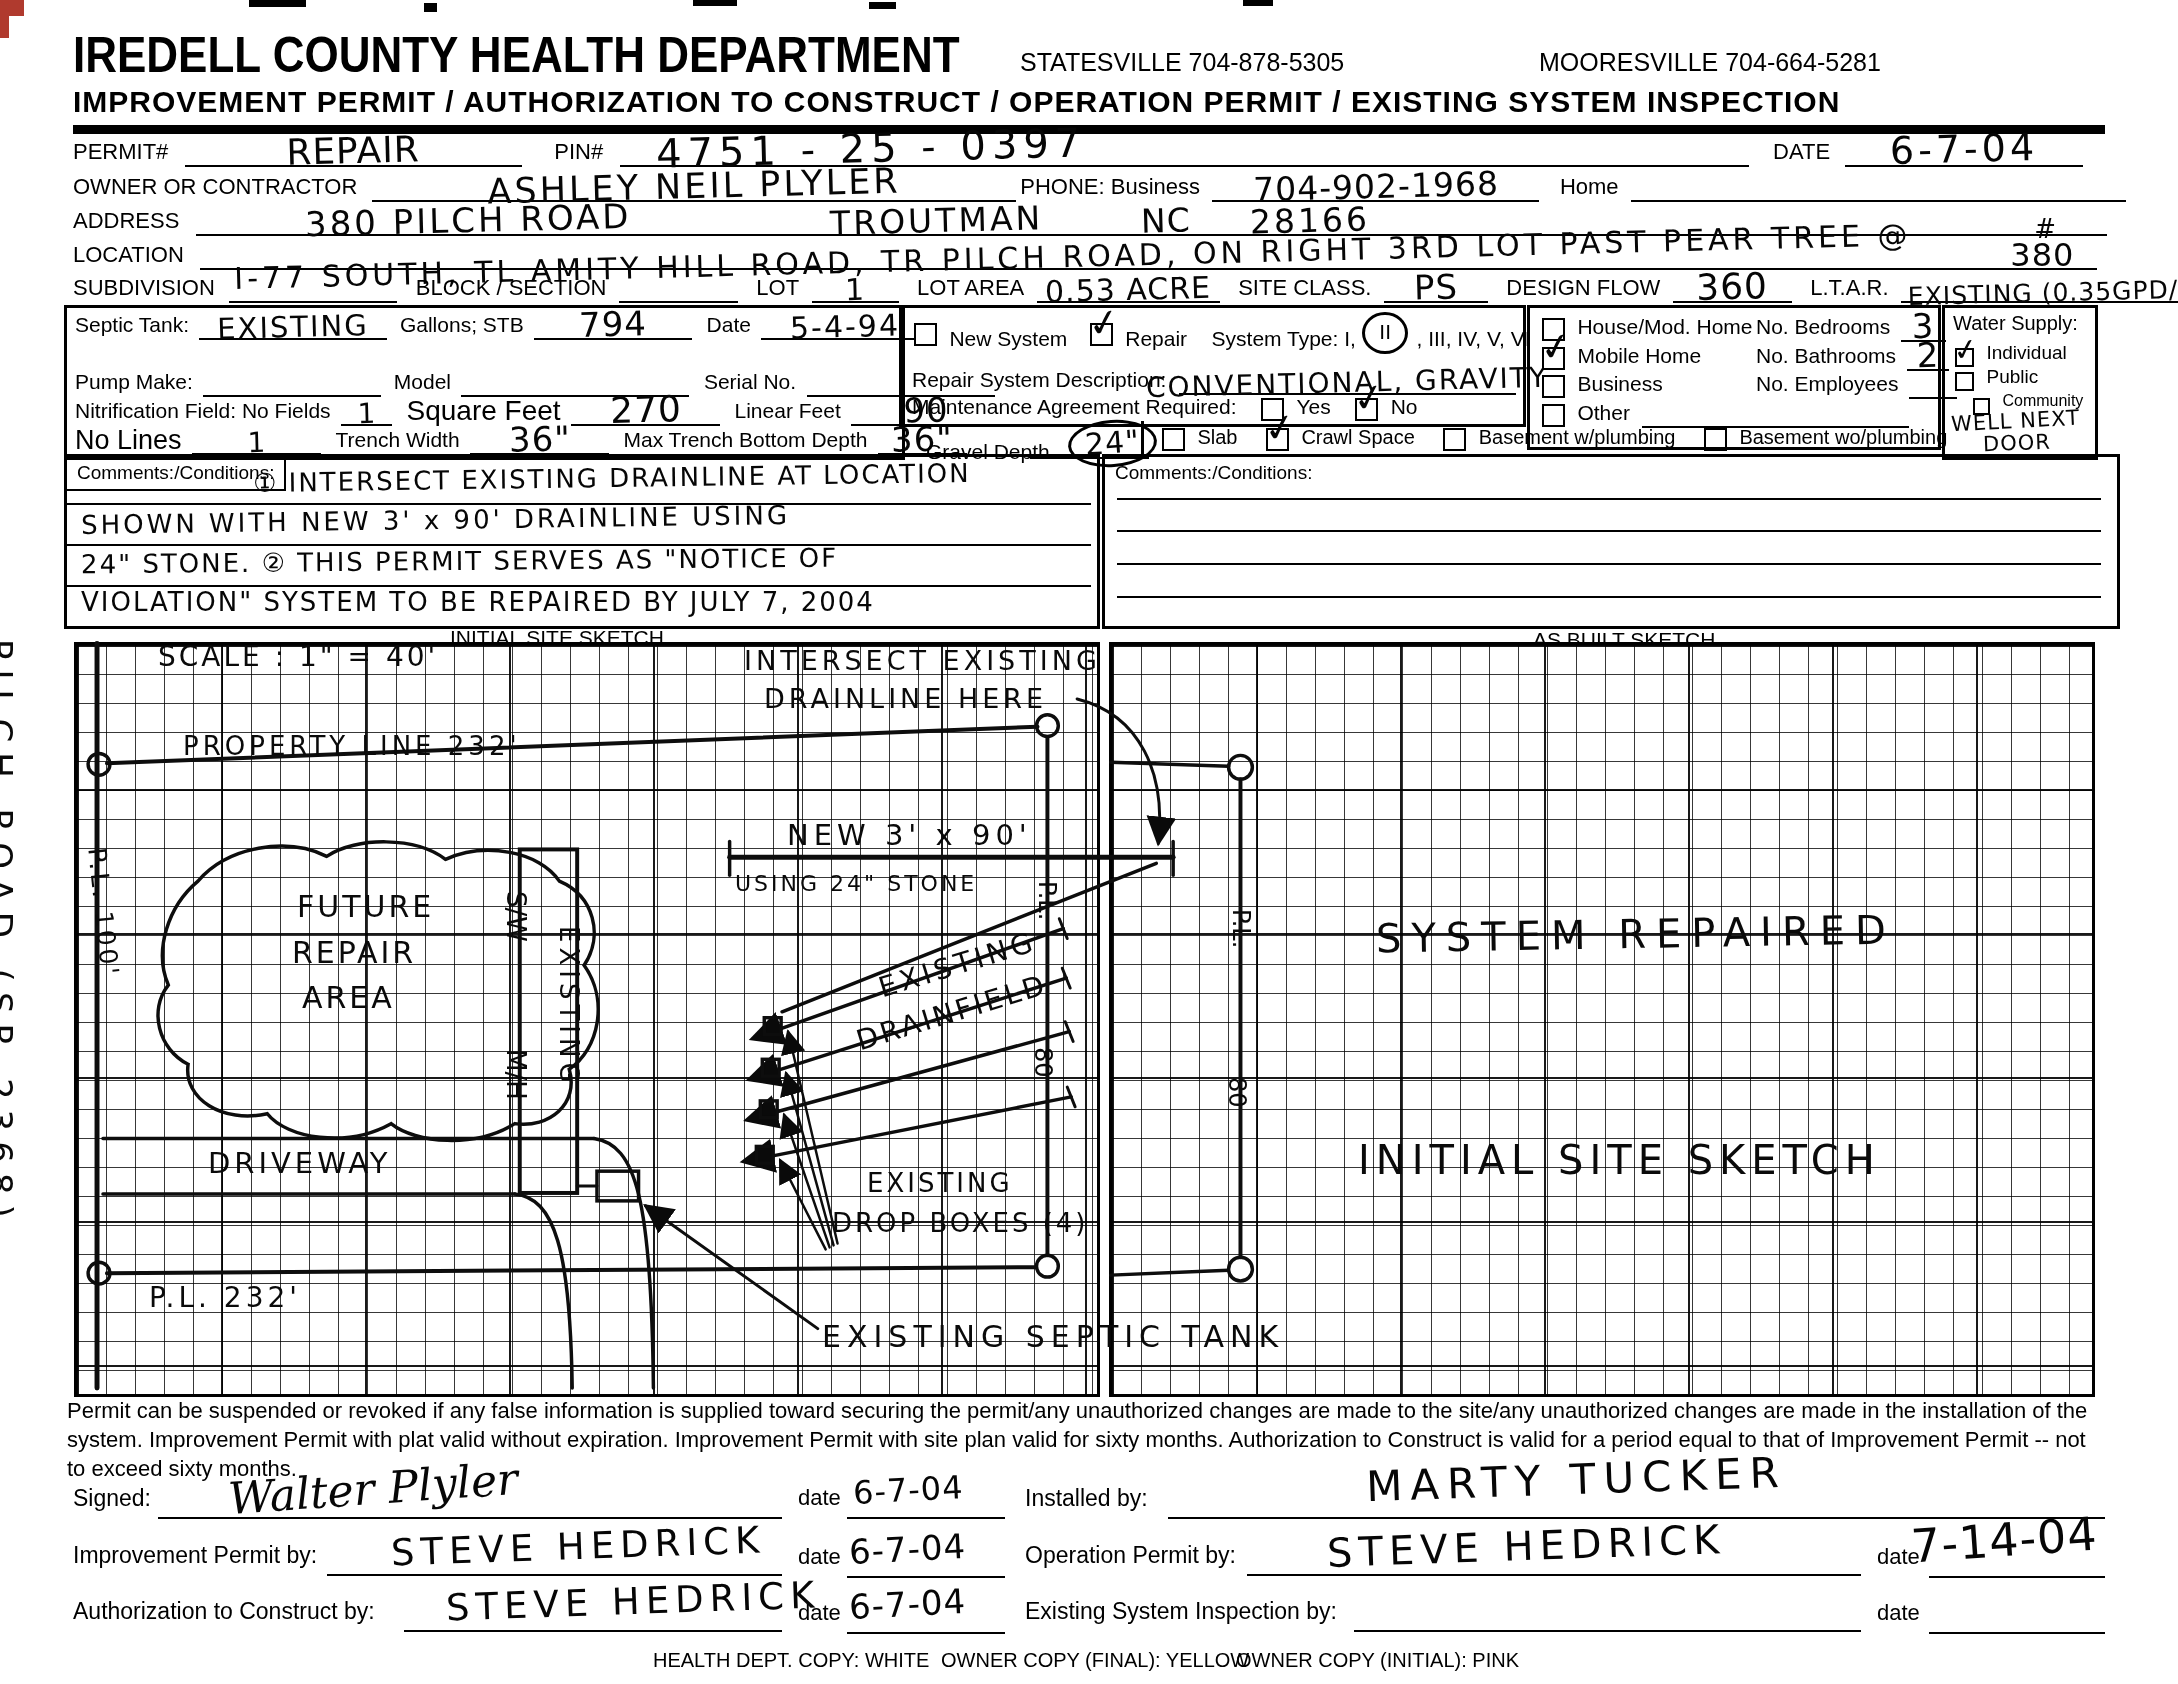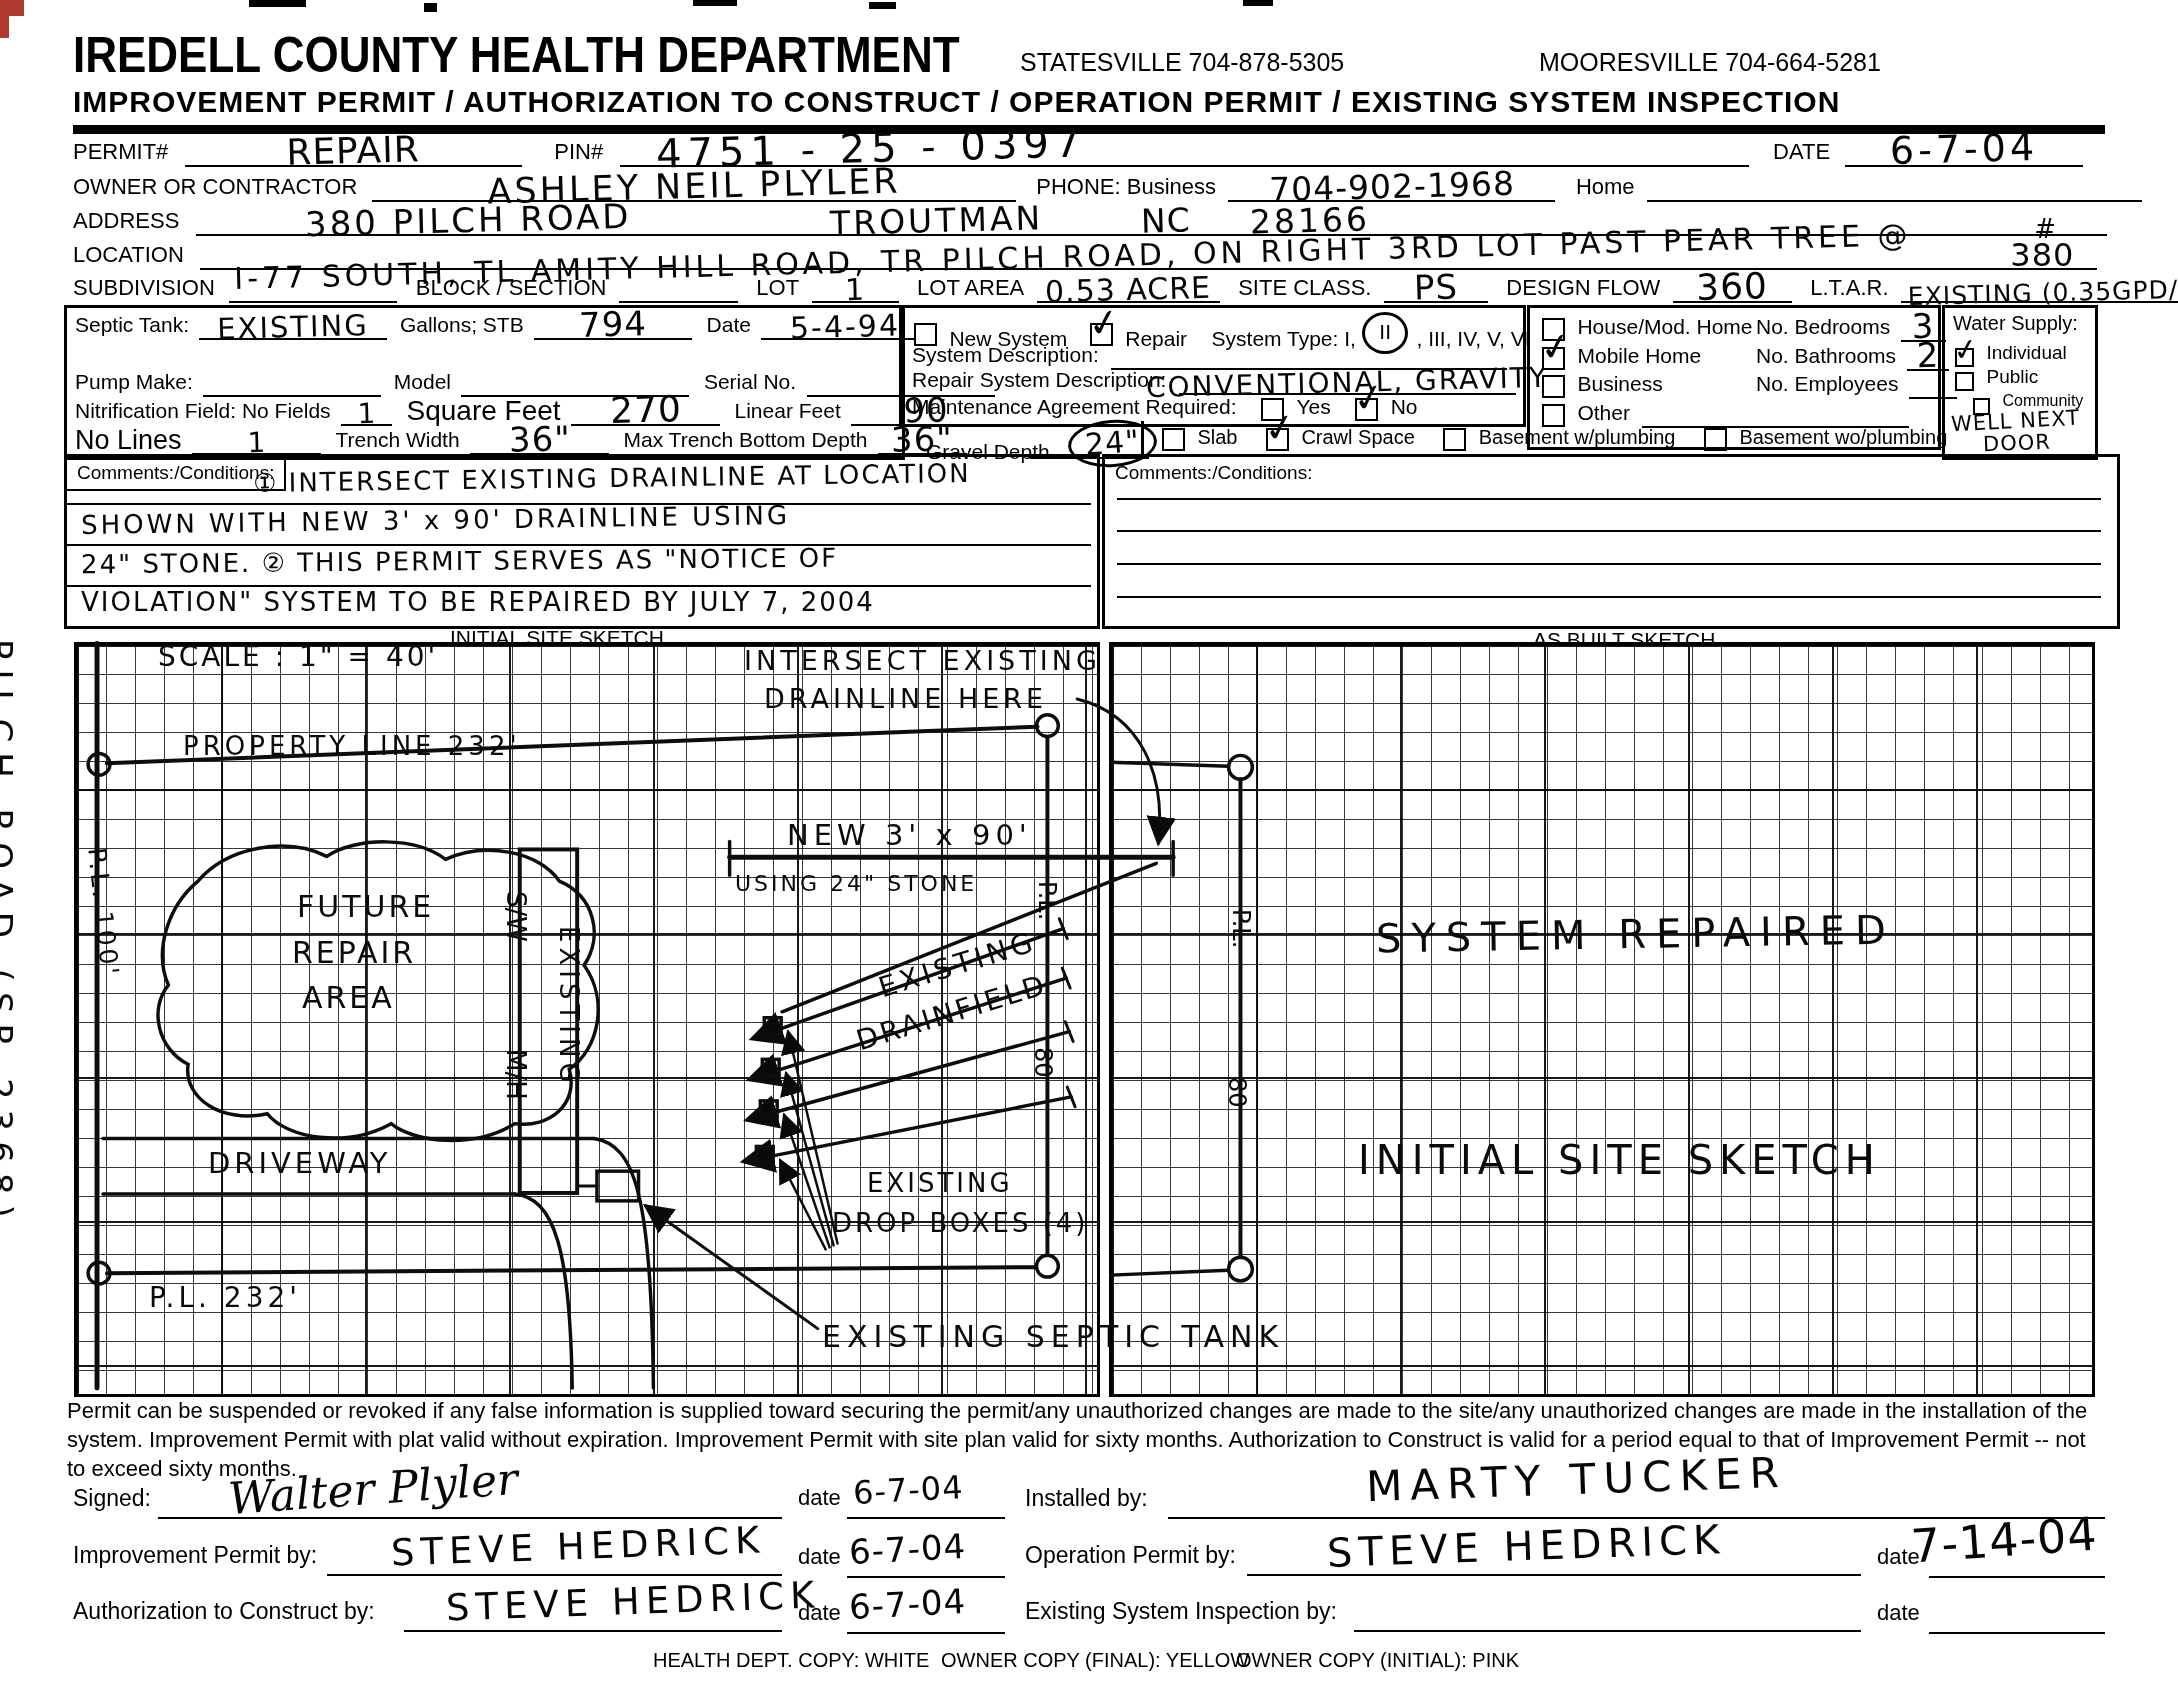--- a/index.html
+++ b/index.html
@@ -67,21 +67,21 @@
     <span class="fill" style="width:238px;margin-left:10px;">
       <span class="hw" style="font-size:38px;letter-spacing:4px;">6-7-04</span>
     </span>
   </div>
 
   <div class="row" style="left:73px;top:170px;">
     <span class="lbl">OWNER OR CONTRACTOR</span>
     <span class="fill" style="width:644px;margin-left:10px;">
       <span class="hw" style="font-size:35px;letter-spacing:3px;">ASHLEY NEIL PLYLER</span>
     </span>
-    <span class="lbl" style="margin-left:16px;">PHONE: Business</span>
+    <span class="lbl" style="">PHONE: Business</span>
     <span class="fill" style="width:327px;margin-left:8px;">
       <span class="hw" style="font-size:33px;">704-902-1968</span>
     </span>
     <span class="lbl" style="margin-left:16px;">Home</span>
     <span class="fill" style="width:495px;margin-left:8px;"></span>
   </div>
 
   <div class="row" style="left:73px;top:204px;">
     <span class="lbl">ADDRESS</span>
     <span class="fill" style="width:1911px;margin-left:12px;">
@@ -187,24 +187,20 @@
       <span class="lbl" style="font-size:21px;">New System</span>
       <span class="cb" style="margin-left:18px;">
         <span class="mk">✓</span>
       </span>
       <span class="lbl" style="font-size:21px;">Repair</span>
       <span class="lbl" style="font-size:21px;margin-left:20px;">System Type: I,</span>
       <span class="circ" style="margin-left:2px;">
         <span class="lbl" style="font-size:21px;">II</span>
       </span>
       <span class="lbl" style="font-size:21px;">, III, IV, V, VI</span>
-    </div>
-    <div class="row" style="left:10px;top:32px;">
-      <span class="lbl" style="font-size:21px;">System Description:</span>
-      <span class="fill" style="width:396px;margin-left:8px;height:24px;"></span>
     </div>
     <div class="row" style="left:10px;top:57px;">
       <span class="lbl" style="font-size:21px;">Repair System Description:</span>
       <span class="fill" style="width:337px;margin-left:8px;height:24px;">
         <span class="hw" style="font-size:28px;letter-spacing:2px;">CONVENTIONAL, GRAVITY</span>
       </span>
     </div>
     <div class="row" style="left:10px;top:84px;">
       <span class="lbl" style="font-size:21px;">Maintenance Agreement Required:</span>
       <span class="cb" style="margin-left:20px;"></span>

